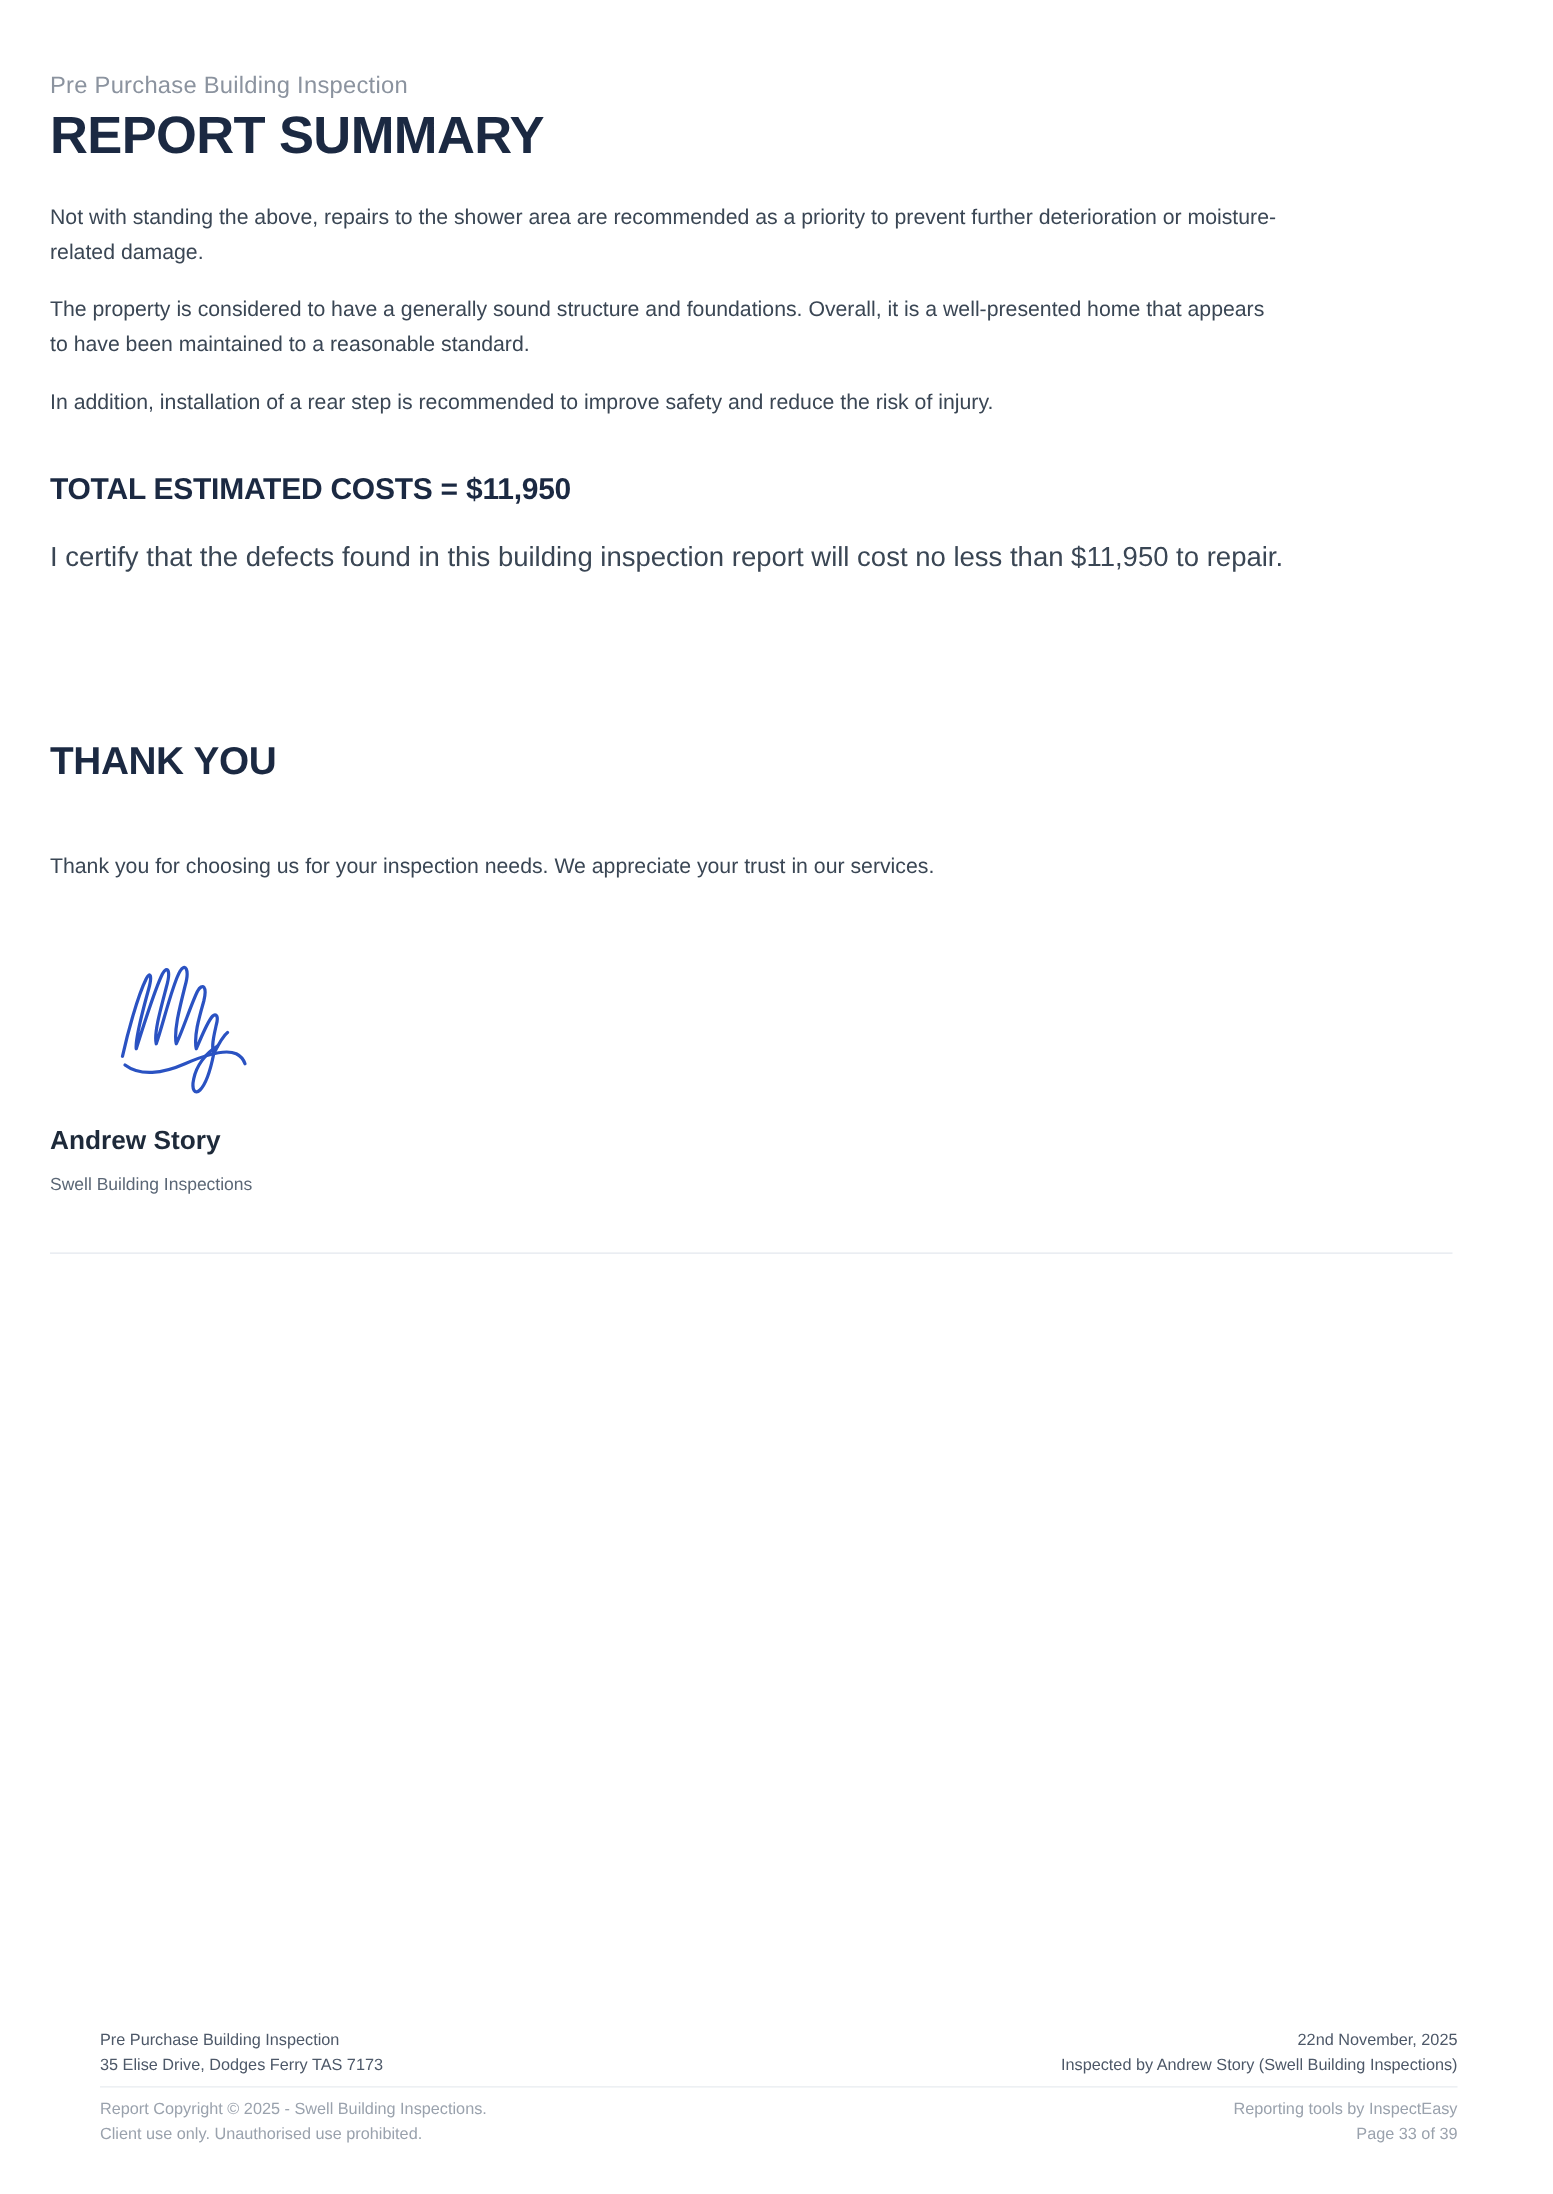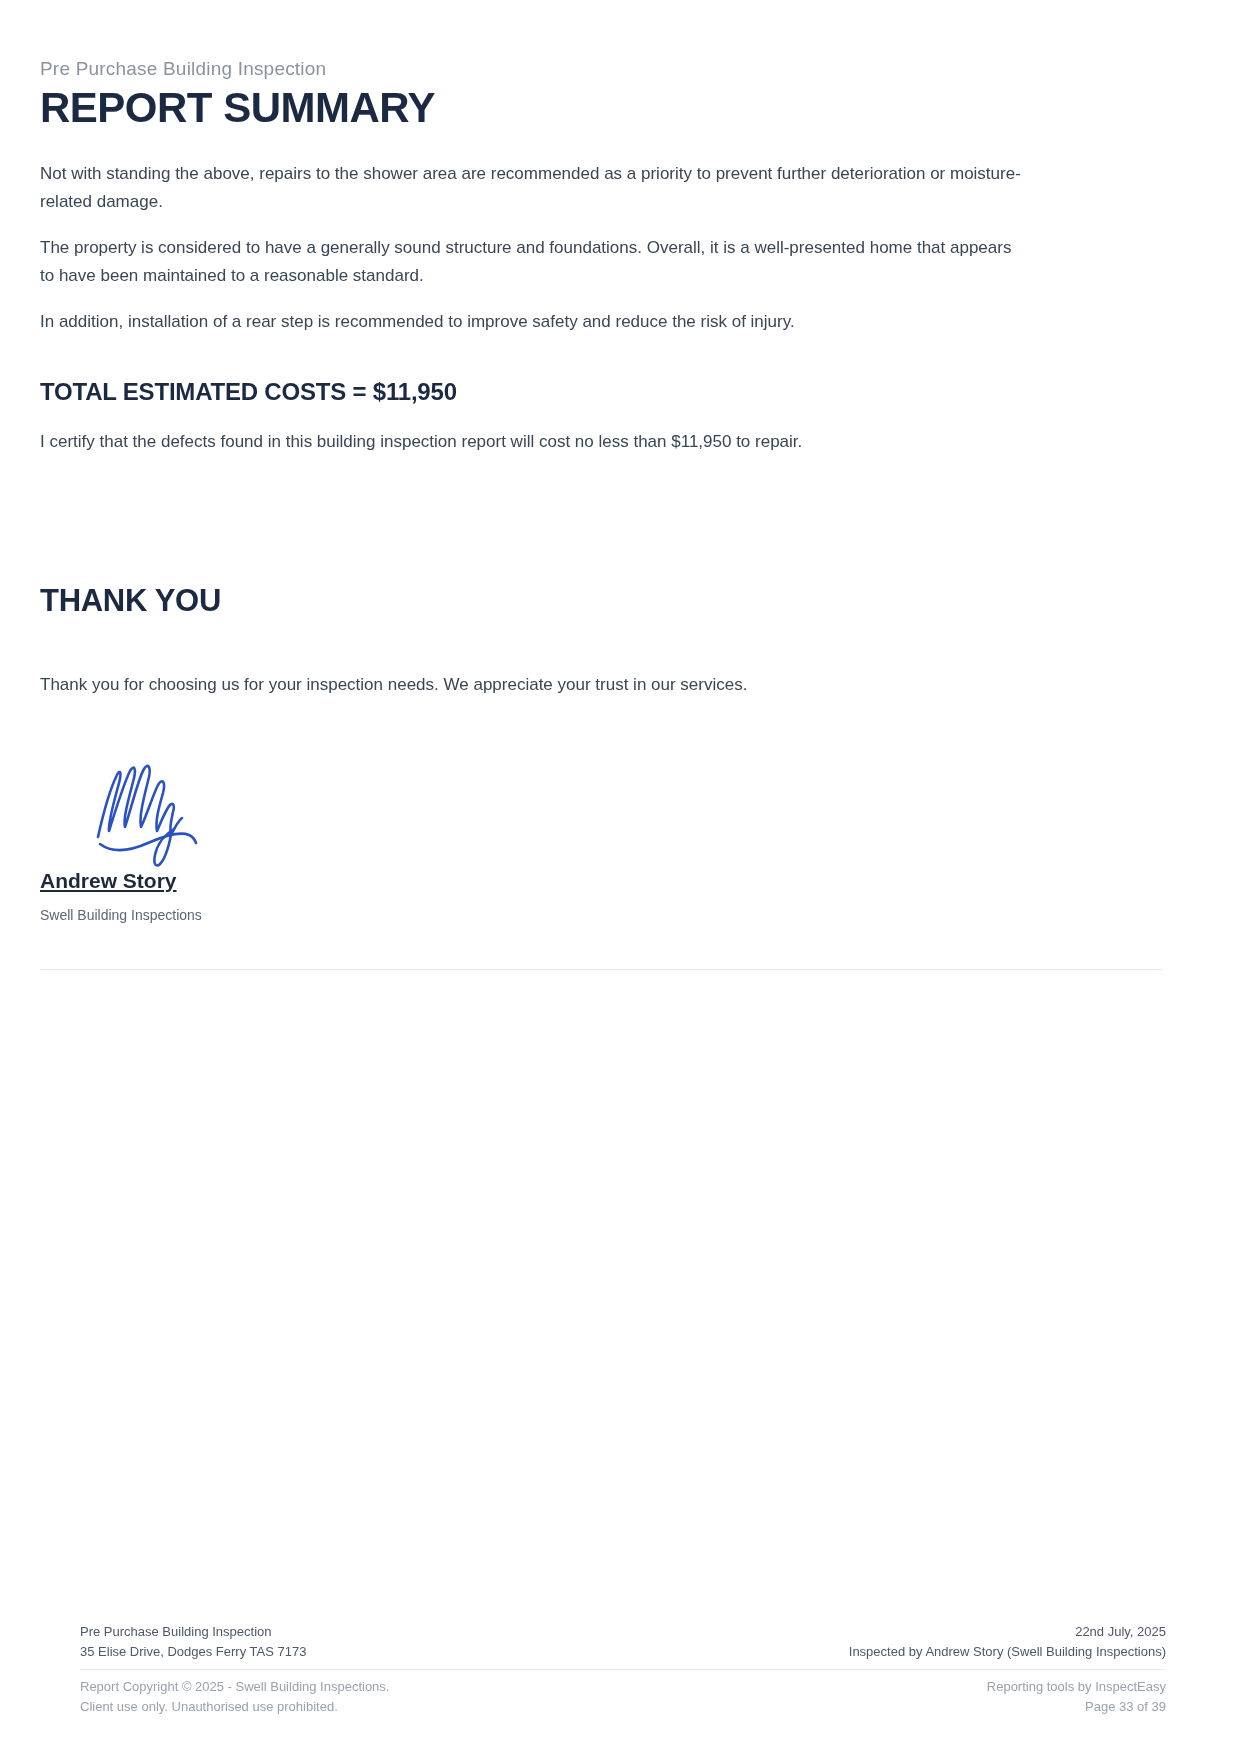--- a/index.html
+++ b/index.html
@@ -41,21 +41,21 @@
   }
   .h2-costs {
     margin-top: 42px;
     font-size: 24px;
     font-weight: 800;
     letter-spacing: -0.2px;
     color: #1b2942;
   }
   .certify {
     margin-top: 22px;
-    font-size: 17px;
+    font-size: 22px;
     line-height: 1.62;
     color: #3a4654;
   }
   .h2-thanks {
     margin-top: 128px;
     font-size: 31px;
     font-weight: 800;
     letter-spacing: -0.3px;
     color: #1b2942;
   }
@@ -66,24 +66,24 @@
     max-width: 990px;
   }
   .thanks p.first { margin-top: 52px; margin-bottom: 41px; }
   .signature-wrap {
     margin-top: 62px;
     margin-left: 52px;
     width: 110px;
     height: 108px;
   }
   .sig-name {
+    margin-top: 24px;
     font-size: 21px;
     font-weight: 700;
     color: #1e2a3a;
-    text-decoration: underline;
   }
   .sig-lines {
     margin-top: 10px;
     font-size: 14px;
     line-height: 1.76;
     color: #5b6776;
   }
   .divider {
     border: none;
     border-top: 1px solid #e3e8ee;
@@ -151,21 +151,21 @@
 
   <hr class="divider">
 
   <div class="footer">
     <div class="row upper">
       <div class="col-left">
         <div>Pre Purchase Building Inspection</div>
         <div>35 Elise Drive, Dodges Ferry TAS 7173</div>
       </div>
       <div class="col-right">
-        <div>22nd July, 2025</div>
+        <div>22nd November, 2025</div>
         <div>Inspected by Andrew Story (Swell Building Inspections)</div>
       </div>
     </div>
     <hr class="foot-divider">
     <div class="row lower">
       <div class="col-left">
         <div>Report Copyright © 2025 - Swell Building Inspections.</div>
         <div>Client use only. Unauthorised use prohibited.</div>
       </div>
       <div class="col-right">

